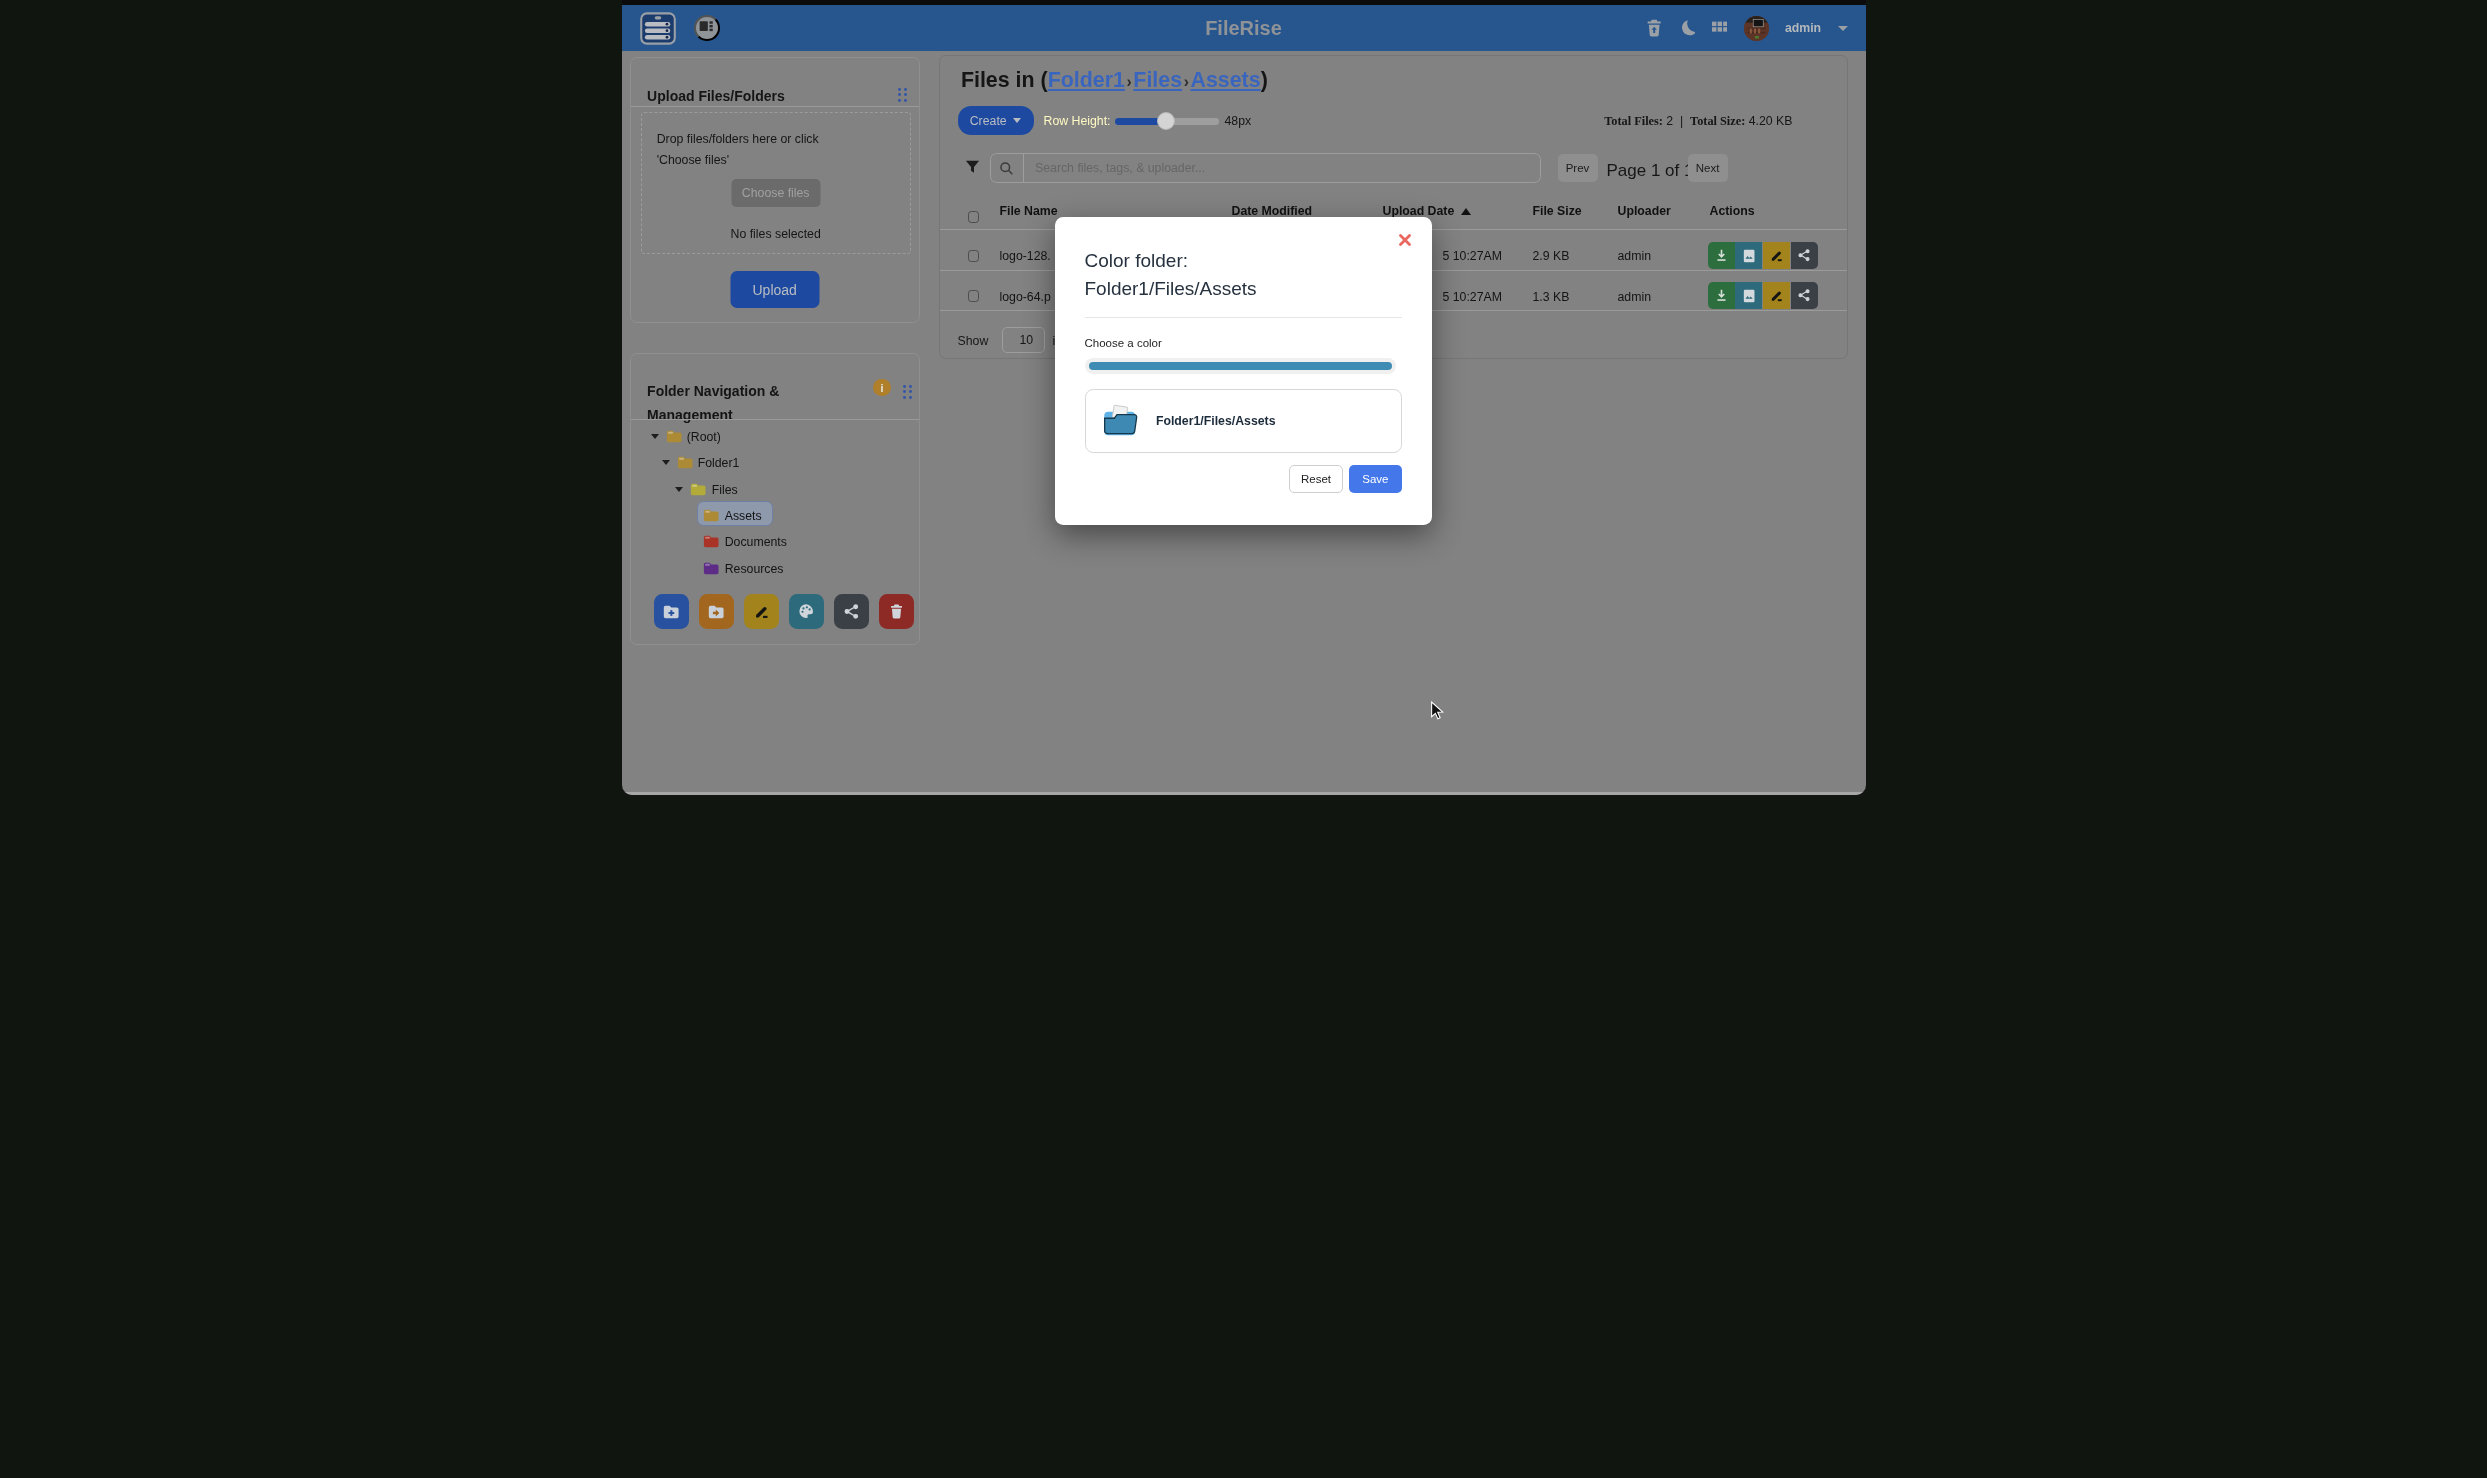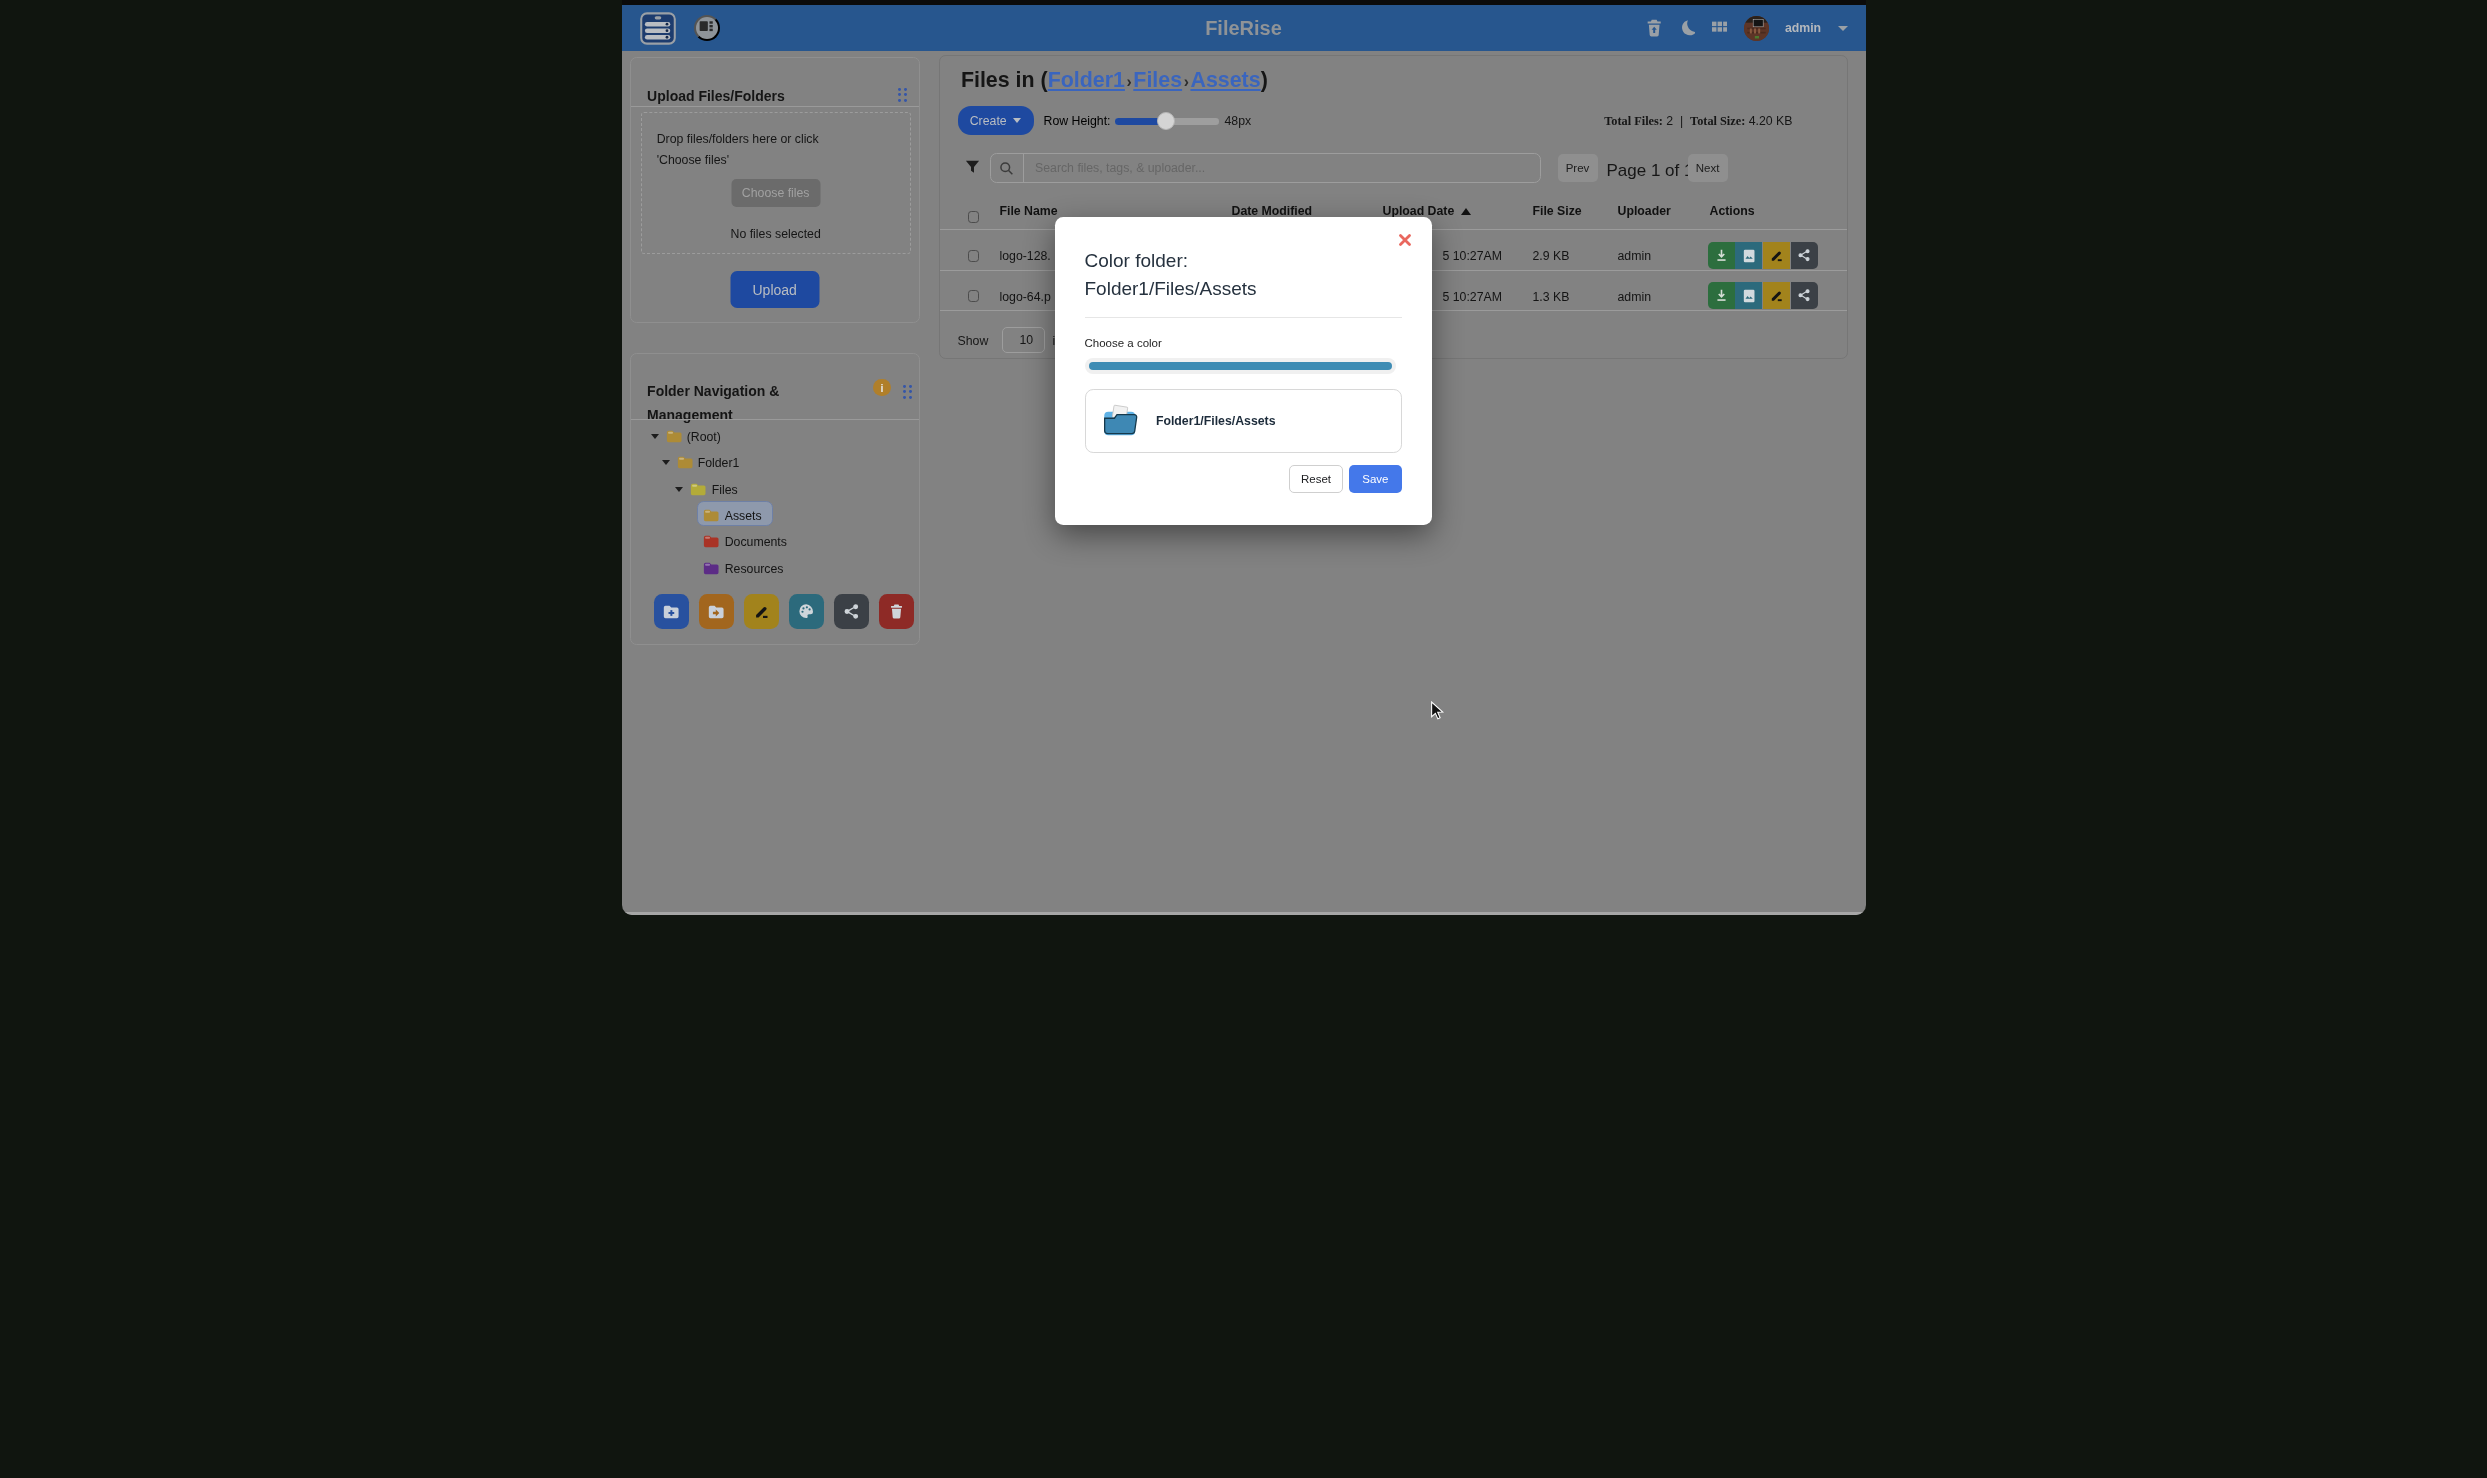--- a/index.html
+++ b/index.html
@@ -1,18 +1,18 @@
 <!DOCTYPE html>
 <html style="--page_bg: #828282; --navbar_bg: #27568e; --link_blue: #3a65be; --primary_btn: #1e49a0; --slider_fill: #1e49a0; --action_green: #2c6e3e; --action_teal: #2c6a7c; --action_gold: #a2831c; --action_dark: #3b4046; --btn_blue: #28519f; --btn_orange: #a2661e; --btn_red: #8e2a26; --folder_gold: #ad8b36; --folder_yellow: #b3ab39; --folder_red: #a93326; --folder_purple: #5c2c86; --selected_pill_bg: #8e99ac; --selected_pill_border: #6e80a6; --info_orange: #b07f2a; --handle_blue: #3556a8; --modal_title: #26323f; --close_red: #e9675e; --swatch_track: #f0f0f0; --swatch_color: #3e8cb4; --save_blue: #4478ea;font-size:13px"><head>
 <meta charset="utf-8">
 <style>
   * { margin:0; padding:0; box-sizing:border-box; }
   html,body { background:#10150f; }
   body { font-family:"Liberation Sans", sans-serif; }
-  .window { position:relative; width:1244px; height:915px; margin:0 auto; background:var(--page_bg);
+  .window { position:relative; width:1244px; height:795px; margin:0 auto; background:var(--page_bg);
             border-radius:0 0 10px 10px; overflow:hidden; }
   .topstrip { position:absolute; left:0; top:0; width:100%; height:5px; background:#0b0b0b; }
 
   
   .navbar { position:absolute; left:0; top:5px; width:100%; height:46px; background:var(--navbar_bg); }
   .nav-logo { position:absolute; left:18px; top:7.4px; }
   .nav-toggle { position:absolute; left:72px; top:10px; width:26px; height:26px; border-radius:50%;
                 background:#8f9499; display:flex; align-items:center; justify-content:center; }
   .nav-title { position:absolute; left:0; right:0; top:11.5px; text-align:center; font-size:20px;
                font-weight:bold; color:#8f9397; }
@@ -67,21 +67,21 @@
 
   
   .main-card { left:317px; top:55px; width:909px; height:304px; border-color:#767676; }
   .page-head { position:absolute; left:21.4px; top:12.3px; font-size:21.4px; font-weight:bold; color:#151515; }
   .page-head a { color:var(--link_blue); text-decoration:underline; }
   .crumb-sep { color:#2c2c2c; font-size:15.6px; padding:0 1.6px; }
   .create-btn { position:absolute; left:18px; top:50px; width:76px; height:29px; background:var(--primary_btn);
                 border:none; border-radius:13px; color:#b9bdc2; font-size:12.3px; display:flex; gap:6.6px;
                 align-items:center; justify-content:center; }
   .create-btn .tri-down { border-top-color:#b9bdc2; border-left-width:4.1px; border-right-width:4.1px; }
-  .rh-label { position:absolute; left:104px; top:58px; font-size:12.3px; color:#000000; }
+  .rh-label { position:absolute; left:104px; top:58px; font-size:12.3px; color:#fef9c3; }
   .slider { position:absolute; left:175px; top:62px; width:104px; height:6.6px; border-radius:3.3px; background:#9e9e9e; }
   .slider-fill { position:absolute; left:0; top:0; height:6.6px; width:51px; border-radius:3.3px 0 0 3.3px;
                  background:var(--slider_fill); }
   .slider-thumb { position:absolute; left:42px; top:-5.8px; width:18px; height:18px; border-radius:50%;
                   background:#d4d4d4; border:0.8px solid #b5b5b5; }
   .rh-value { position:absolute; left:285px; top:58px; font-size:12.3px; color:#161616; }
   .totals { position:absolute; right:54px; top:58px; font-size:12.3px; color:#161616; }
   .totals b { font-weight:bold;font-family:Liberation Serif, serif; }
   .filter-ic { position:absolute; left:25px; top:104px; }
   .search-group { position:absolute; left:50px; top:97px; width:551px; height:30px;

